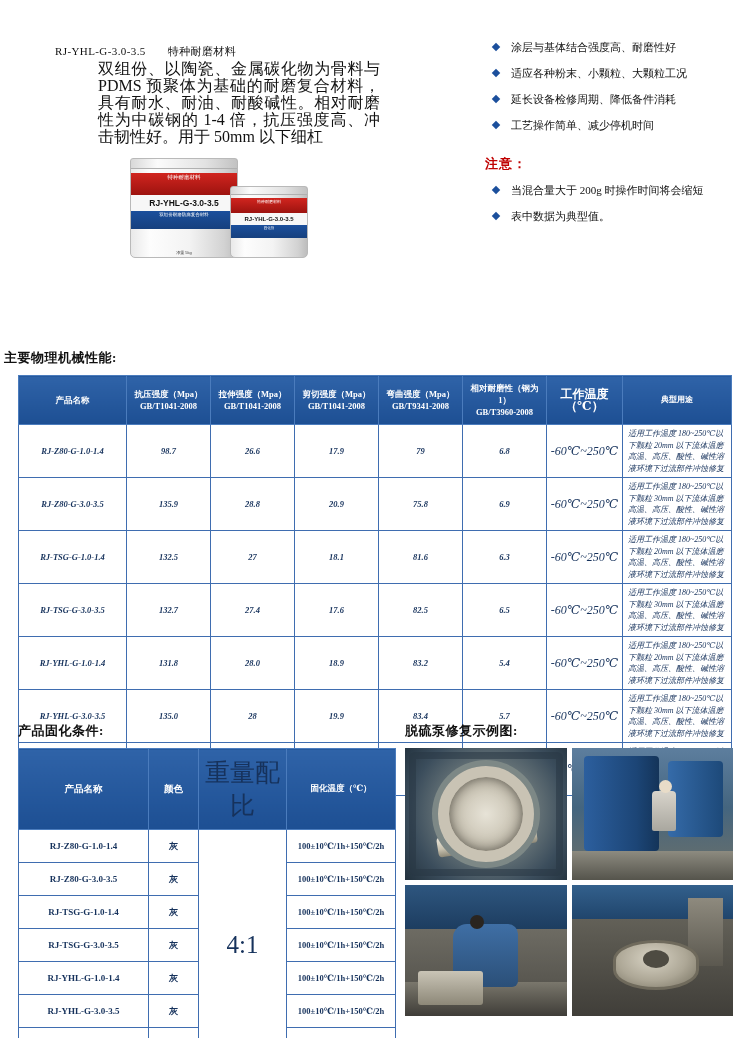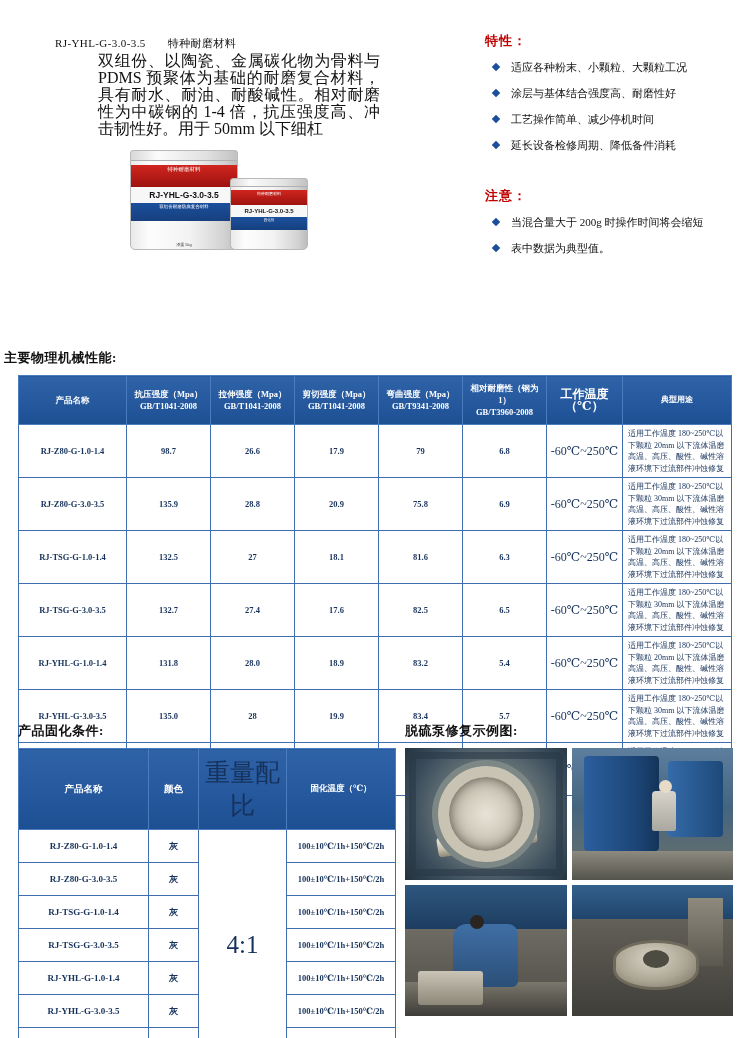--- a/index.html
+++ b/index.html
@@ -12,21 +12,21 @@
     position: relative;
     width: 750px;
     height: 1038px;
     overflow: hidden;
     background: #fff;
   }
 
   
   .top {
     position: absolute;
-    left: 0; top: 4px;
+    left: 0; top: 12px;
     width: 750px; height: 330px;
   }
   .prod-title {
     position: absolute;
     left: 55px; top: 32px;
     font-size: 11px;
     color: #111;
     letter-spacing: 0.4px;
     white-space: nowrap;
   }
@@ -129,21 +129,21 @@
     color: #111;
     margin-bottom: 11px;
   }
   .rc-list li .dia {
     position: absolute;
     left: 2px; top: 4px;
     width: 6px; height: 6px;
     background: #1b4f9c;
     transform: rotate(45deg);
   }
-  .notes-head { margin-top: 34px; font-family: Liberation Serif, serif; }
+  .notes-head { margin-top: 22px; font-family: Liberation Serif, serif; }
 
   
   .sec-title {
     position: absolute;
     font-size: 13px;
     font-weight: bold;
     color: #111;
     letter-spacing: 0.5px;
   }
   .t1-title { left: 4px; top: 349px; }
@@ -164,21 +164,21 @@
   }
   .t1 thead th {
     background: linear-gradient(to bottom,#2f63a8,#1d4f93);
     color: #ffffff;
     font-weight: bold;
     font-size: 8.5px;
     padding: 6px 2px;
     line-height: 12px;
     border-color: #4b7cbd;
   }
-  .t1 tbody td { padding: 5px 2px; height: 38px; }
+  .t1 tbody td { padding: 5px 2px; height: 38px; font-style: italic; }
   .t1 .c-name { width: 108px; font-weight: bold; font-size: 8.5px; }
   .t1 .c-num  { width: 84px; font-weight: bold; }
   .t1 .c-rel  { width: 84px; font-weight: bold; }
   .t1 .c-temp { width: 76px; font-size: 12px; }
   .t1 .c-use  {
     text-align: left;
     padding: 3px 5px;
     font-size: 8px;
     line-height: 11.5px;
     letter-spacing: 0;
@@ -365,26 +365,25 @@
       </div>
       <div class="jar jar-sml">
         <div class="lid"></div>
         <div class="band-red">特种耐磨材料</div>
         <div class="band-white">RJ-YHL-G-3.0-3.5</div>
         <div class="band-blue">固化剂</div>
       </div>
     </div>
 
     <div class="right-col">
-      <div class="rc-head">特性：</div>
       <ul class="rc-list">
+        <li><span class="dia"></span><span>涂层与基体结合强度高、耐磨性好</span></li>
         <li><span class="dia"></span><span>适应各种粉末、小颗粒、大颗粒工况</span></li>
-        <li><span class="dia"></span><span>涂层与基体结合强度高、耐磨性好</span></li>
+        <li><span class="dia"></span><span>延长设备检修周期、降低备件消耗</span></li>
         <li><span class="dia"></span><span>工艺操作简单、减少停机时间</span></li>
-        <li><span class="dia"></span><span>延长设备检修周期、降低备件消耗</span></li>
       </ul>
 
       <div class="rc-head notes-head">注意：</div>
       <ul class="rc-list">
         <li><span class="dia"></span><span>当混合量大于 200g 时操作时间将会缩短</span></li>
         <li><span class="dia"></span><span>表中数据为典型值。</span></li>
       </ul>
     </div>
   </div>
 

